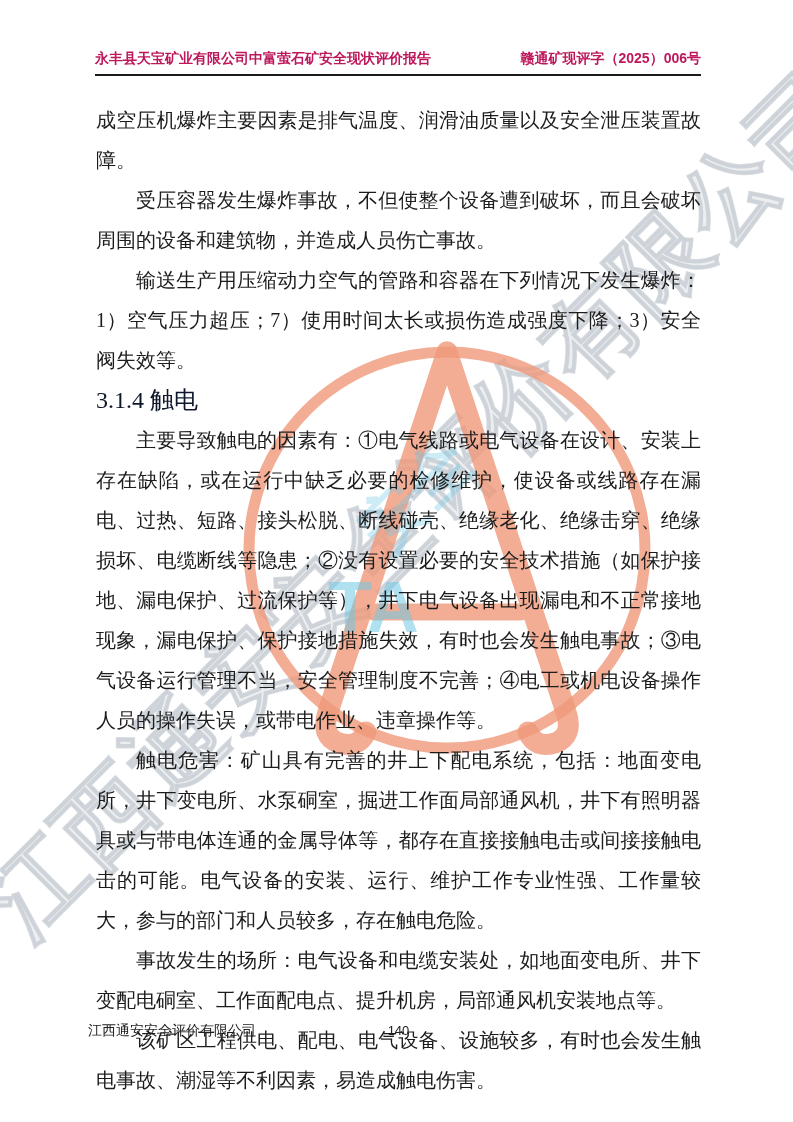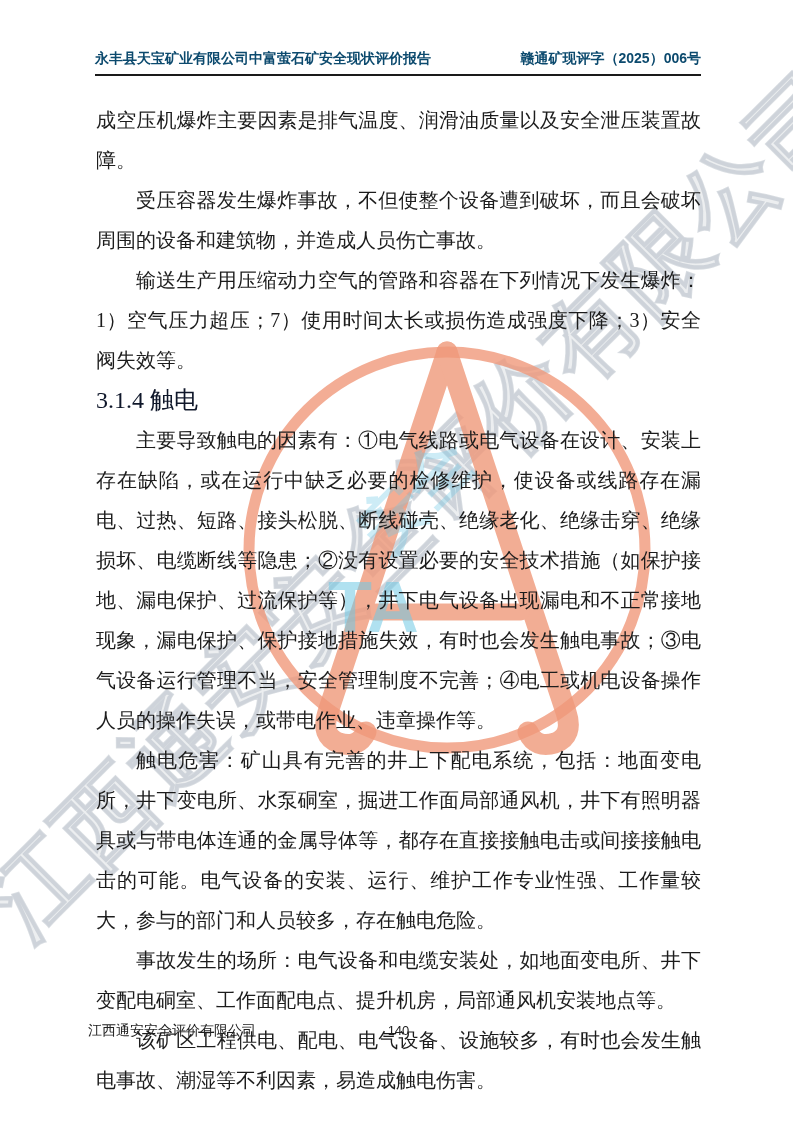--- a/index.html
+++ b/index.html
@@ -11,21 +11,21 @@
     overflow:hidden;
     font-family:"Liberation Serif", serif;
   }
 
   
   .header{
     position:absolute;left:95px;top:50px;width:606px;
     display:flex;justify-content:space-between;align-items:flex-end;
     border-bottom:2px solid #1a1a1a;padding-bottom:6px;
     font-family:"Liberation Sans", sans-serif;
-    font-size:14px;font-weight:600;color:#0c4a6e;
+    font-size:14px;font-weight:600;color:#be185d;
     z-index:2;
   }
   .header .right{white-space:nowrap;}
 
   
   .wm-layer{position:absolute;inset:0;pointer-events:none;}
   .wm-logo{position:absolute;left:207px;top:308px;}
   .wm-diag{
     position:absolute;left:420px;top:505px;
     transform:translate(-50%,-50%) rotate(-45deg);

